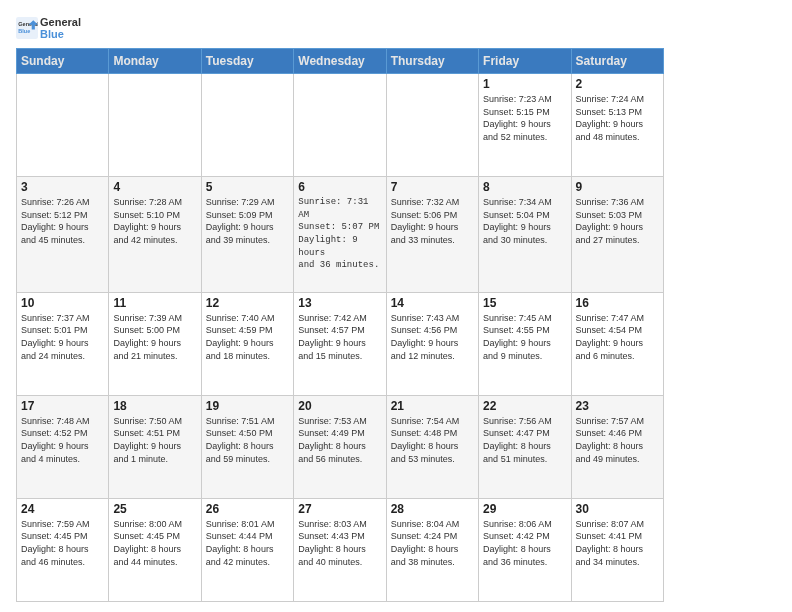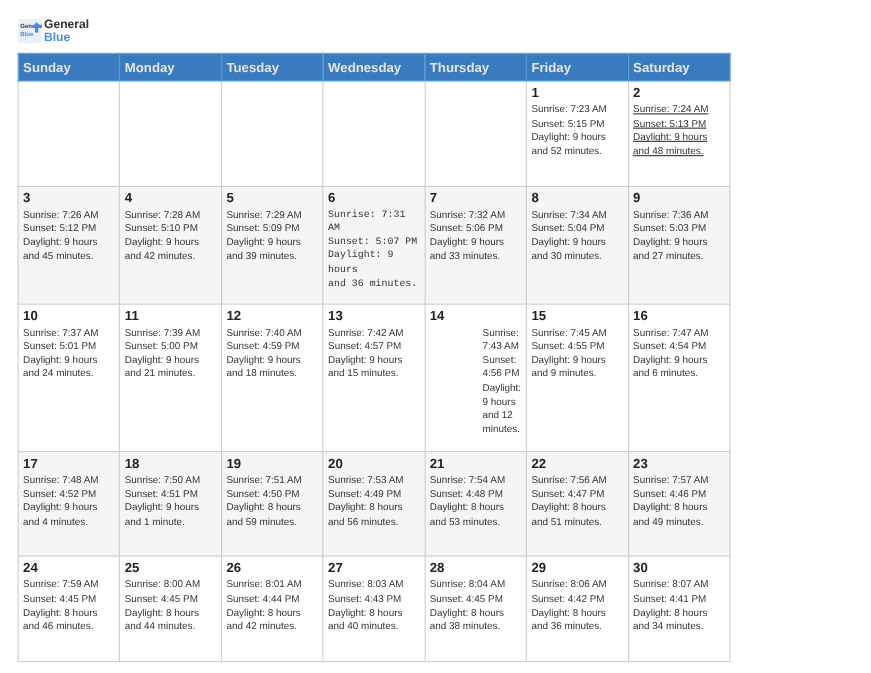--- a/index.html
+++ b/index.html
@@ -133,21 +133,21 @@
           <td class="empty"></td>
           <td>
             <span class="day-number">1</span>
             <div class="day-info" style="white-space: pre-line;">Sunrise: 7:23 AM
 Sunset: 5:15 PM
 Daylight: 9 hours
 and 52 minutes.</div>
           </td>
           <td>
             <span class="day-number">2</span>
-            <div class="day-info" style="white-space: pre-line; text-decoration: underline;">Sunrise: 7:24 AM
+            <div class="day-info" style="white-space: pre-line;">Sunrise: 7:24 AM
 Sunset: 5:13 PM
 Daylight: 9 hours
 and 48 minutes.</div>
           </td>
         </tr>
         <tr>
           <td>
             <span class="day-number">3</span>
             <div class="day-info" style="white-space: pre-line;">Sunrise: 7:26 AM
 Sunset: 5:12 PM
@@ -221,21 +221,21 @@
           </td>
           <td>
             <span class="day-number">13</span>
             <div class="day-info" style="white-space: pre-line;">Sunrise: 7:42 AM
 Sunset: 4:57 PM
 Daylight: 9 hours
 and 15 minutes.</div>
           </td>
           <td>
             <span class="day-number">14</span>
-            <div class="day-info" style="white-space: pre-line; margin-left: 48px;">Sunrise: 7:43 AM
+            <div class="day-info" style="white-space: pre-line;">Sunrise: 7:43 AM
 Sunset: 4:56 PM
 Daylight: 9 hours
 and 12 minutes.</div>
           </td>
           <td>
             <span class="day-number">15</span>
             <div class="day-info" style="white-space: pre-line;">Sunrise: 7:45 AM
 Sunset: 4:55 PM
 Daylight: 9 hours
 and 9 minutes.</div>
@@ -324,21 +324,21 @@
           <td>
             <span class="day-number">27</span>
             <div class="day-info" style="white-space: pre-line;">Sunrise: 8:03 AM
 Sunset: 4:43 PM
 Daylight: 8 hours
 and 40 minutes.</div>
           </td>
           <td>
             <span class="day-number">28</span>
             <div class="day-info" style="white-space: pre-line;">Sunrise: 8:04 AM
-Sunset: 4:45 PM
+Sunset: 4:24 PM
 Daylight: 8 hours
 and 38 minutes.</div>
           </td>
           <td>
             <span class="day-number">29</span>
             <div class="day-info" style="white-space: pre-line;">Sunrise: 8:06 AM
 Sunset: 4:42 PM
 Daylight: 8 hours
 and 36 minutes.</div>
           </td>

